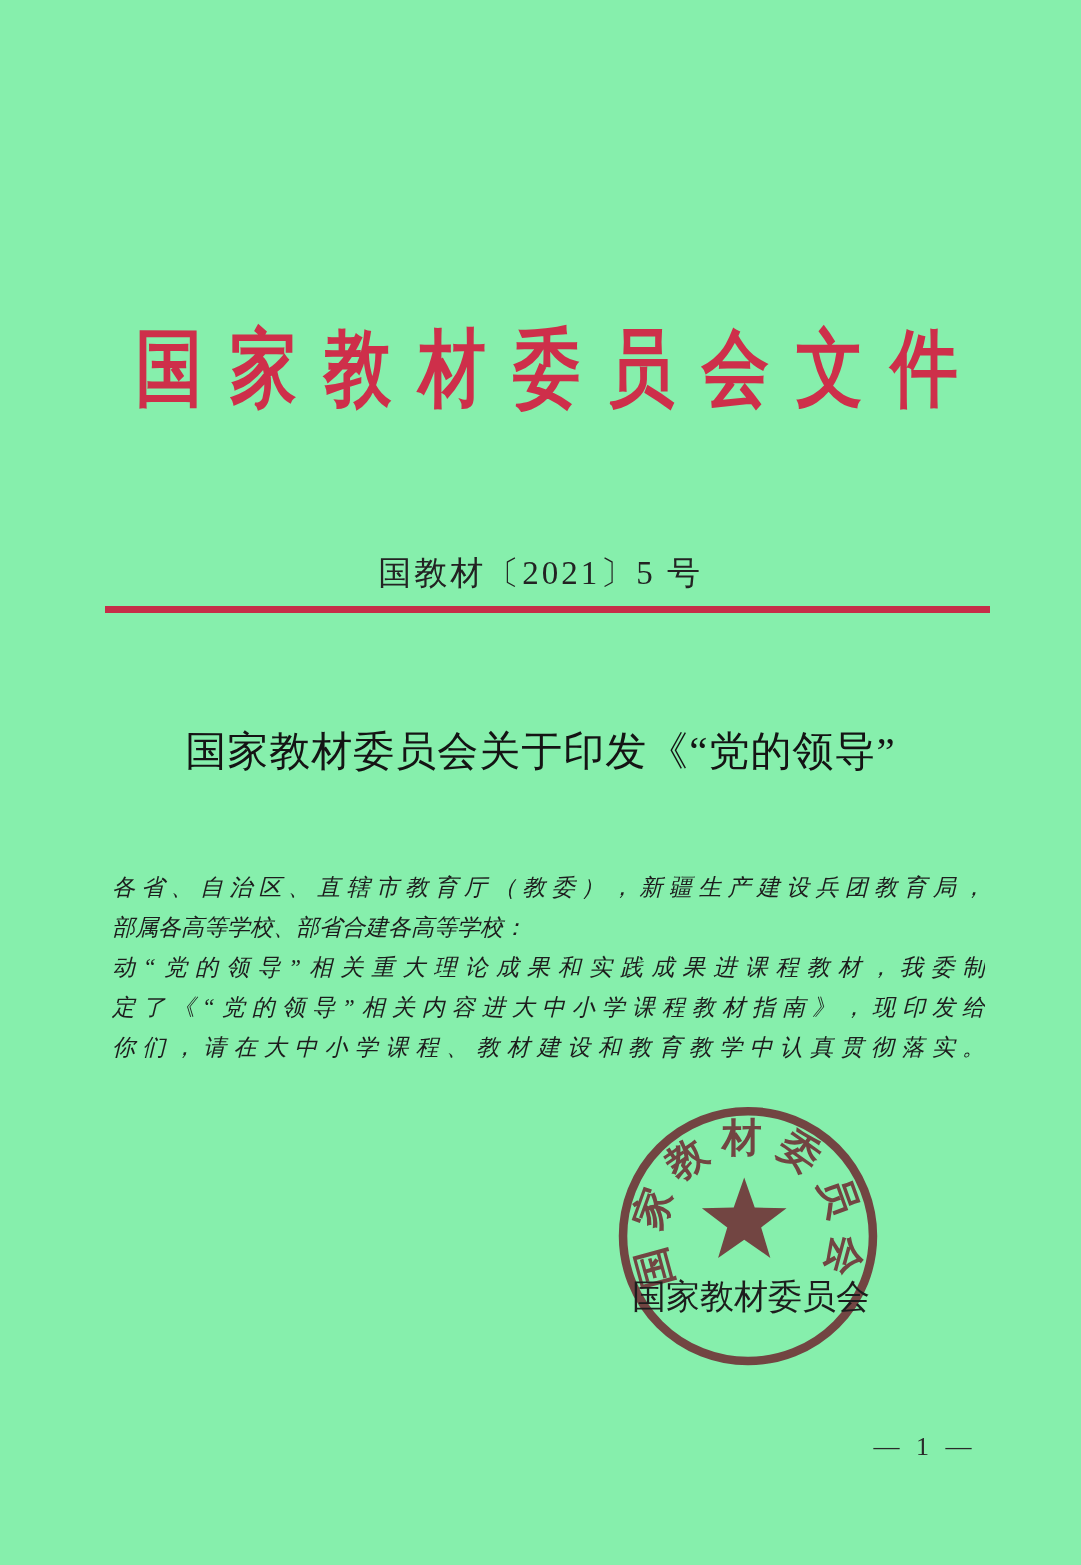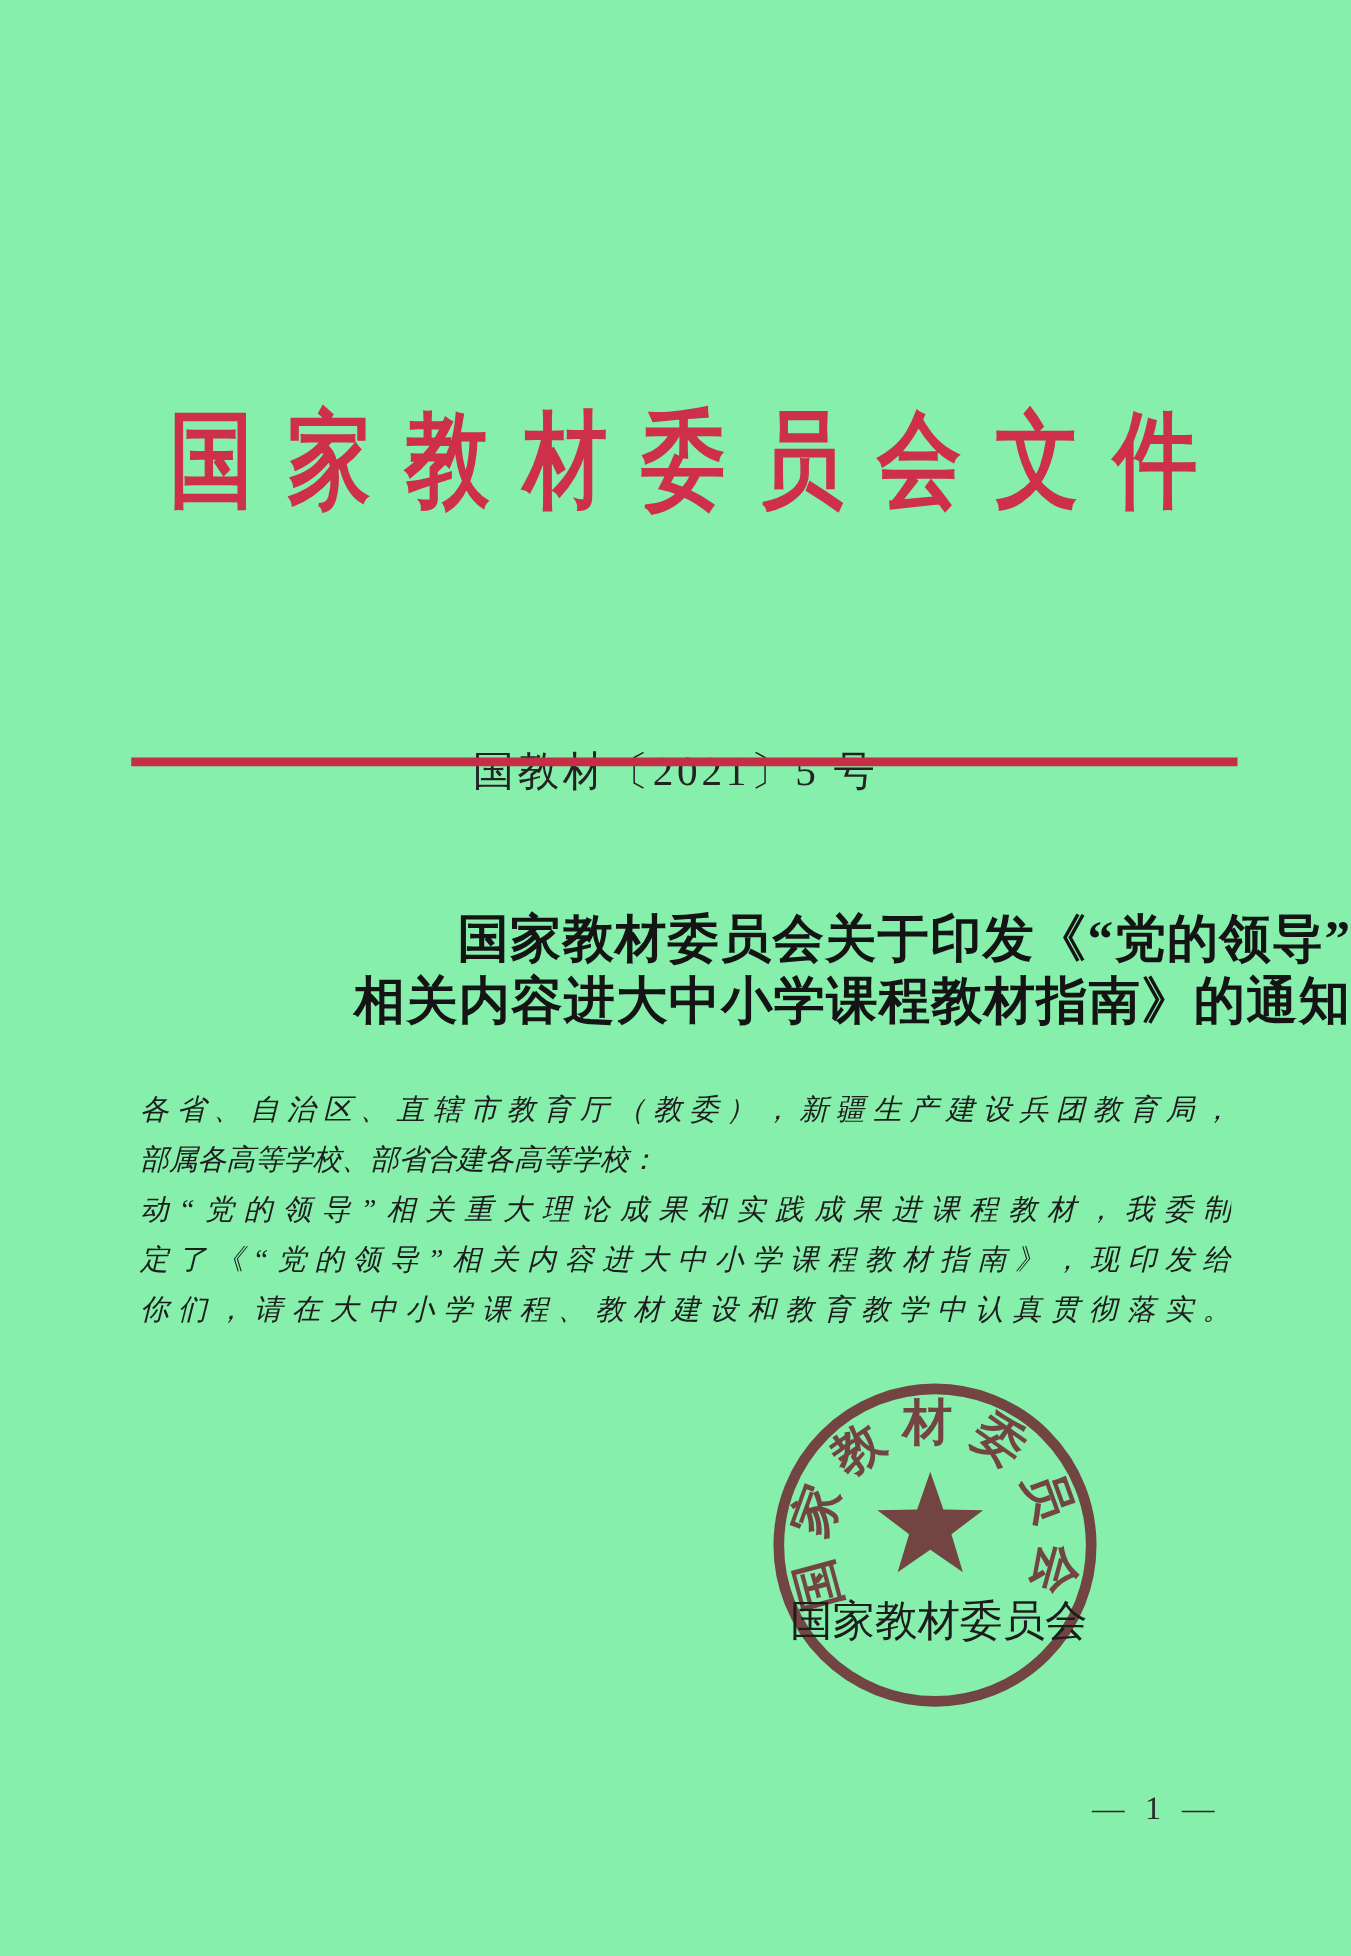--- a/index.html
+++ b/index.html
@@ -31,41 +31,40 @@
   
   .doc-number {
     position: absolute;
     top: 551px;
     left: 0;
     width: 100%;
     text-align: center;
     font-size: 33px;
     letter-spacing: 3px;
     color: #232323;
-    margin-top: 44px;
   }
   
   .red-line {
     position: absolute;
     top: 606px;
     left: 105px;
     width: 885px;
     height: 7px;
     background: #c62e48;
   }
   
   .doc-title {
     position: absolute;
     top: 727px;
     left: 0;
     width: 100%;
-    text-align: right;
+    text-align: center;
     font-size: 41px;
     line-height: 49px;
-    font-weight: 700;
+    font-weight: 400;
     color: #141414;
     letter-spacing: 1px;
   }
   
   .body-text {
     position: absolute;
     top: 868px;
     left: 112px;
     width: 873px;
     font-size: 23px;
@@ -135,21 +134,20 @@
 <div class="page">
 
   <div class="header-title">国家教材委员会文件</div>
 
   <div class="doc-number">国教材〔2021〕5 号</div>
 
   <div class="red-line"></div>
 
   <div class="doc-title">
     <div>国家教材委员会关于印发《“党的领导”</div>
-    <div>相关内容进大中小学课程教材指南》的通知</div>
   </div>
 
   <div class="body-text">
     <div class="body-line">各省、自治区、直辖市教育厅（教委），新疆生产建设兵团教育局，</div>
     <div class="body-line no-justify">部属各高等学校、部省合建各高等学校：</div>
     <div class="body-line">动“党的领导”相关重大理论成果和实践成果进课程教材，我委制</div>
     <div class="body-line">定了《“党的领导”相关内容进大中小学课程教材指南》，现印发给</div>
     <div class="body-line">你们，请在大中小学课程、教材建设和教育教学中认真贯彻落实。</div>
   </div>
 

